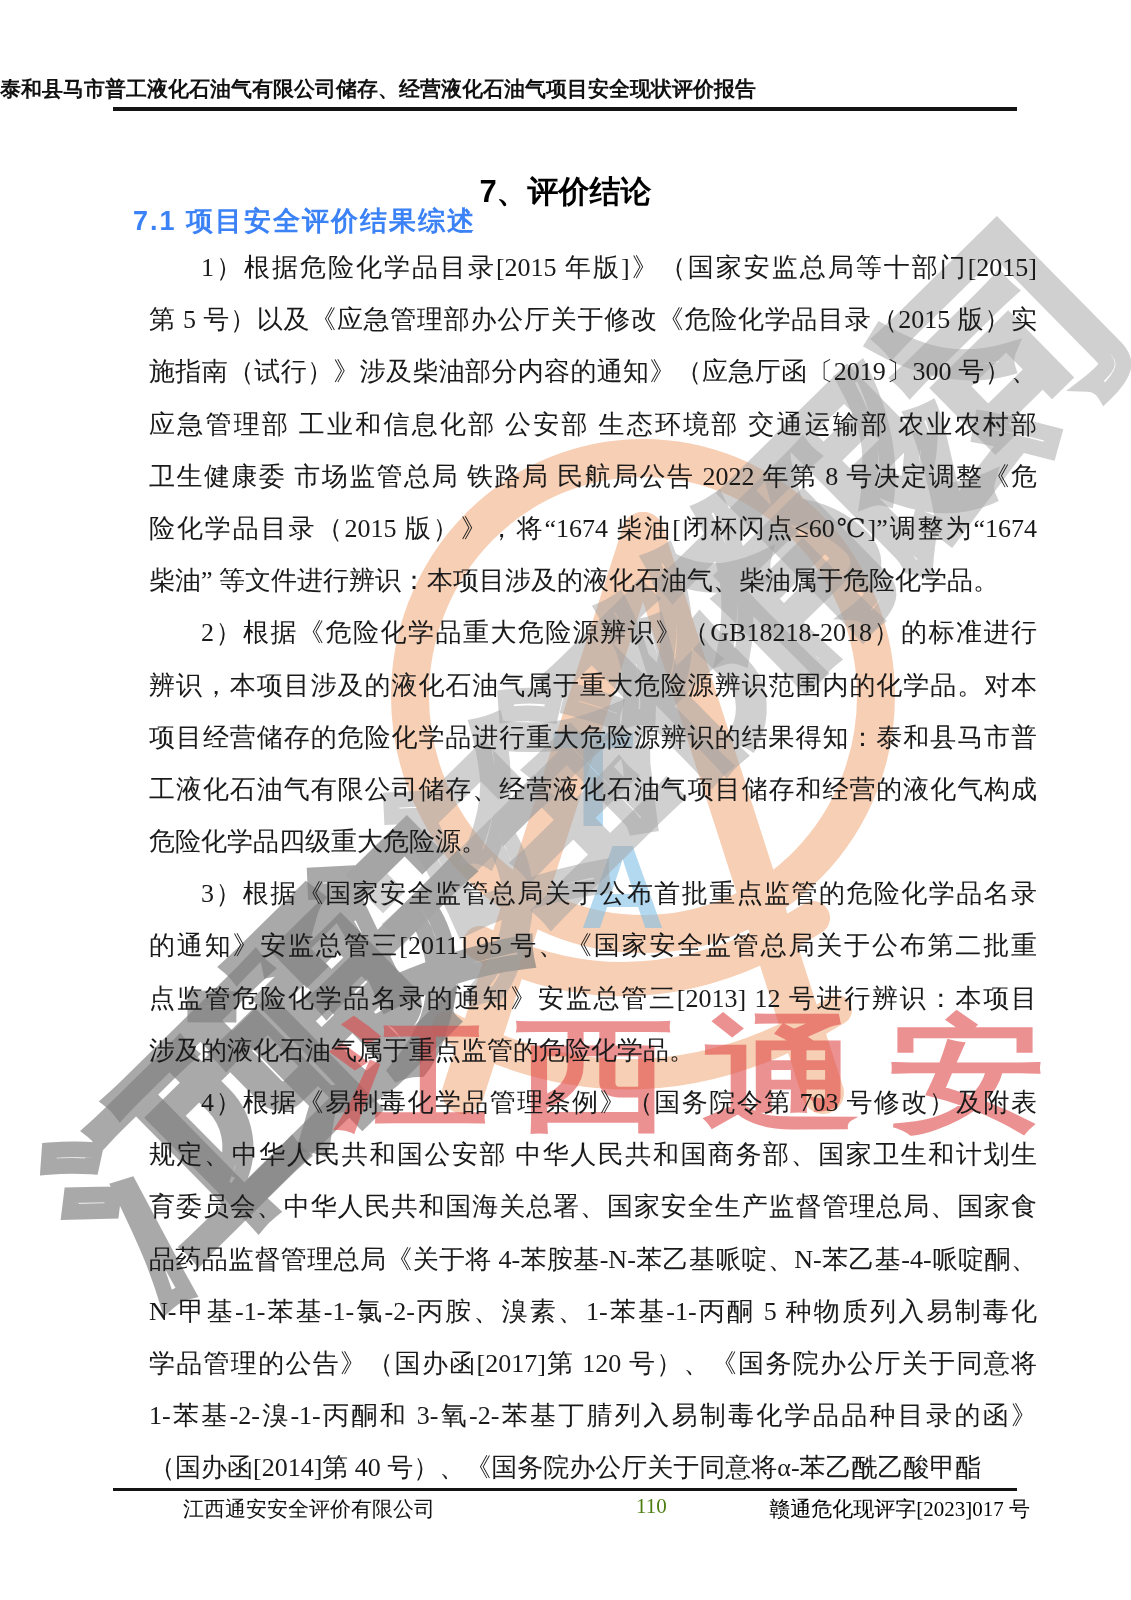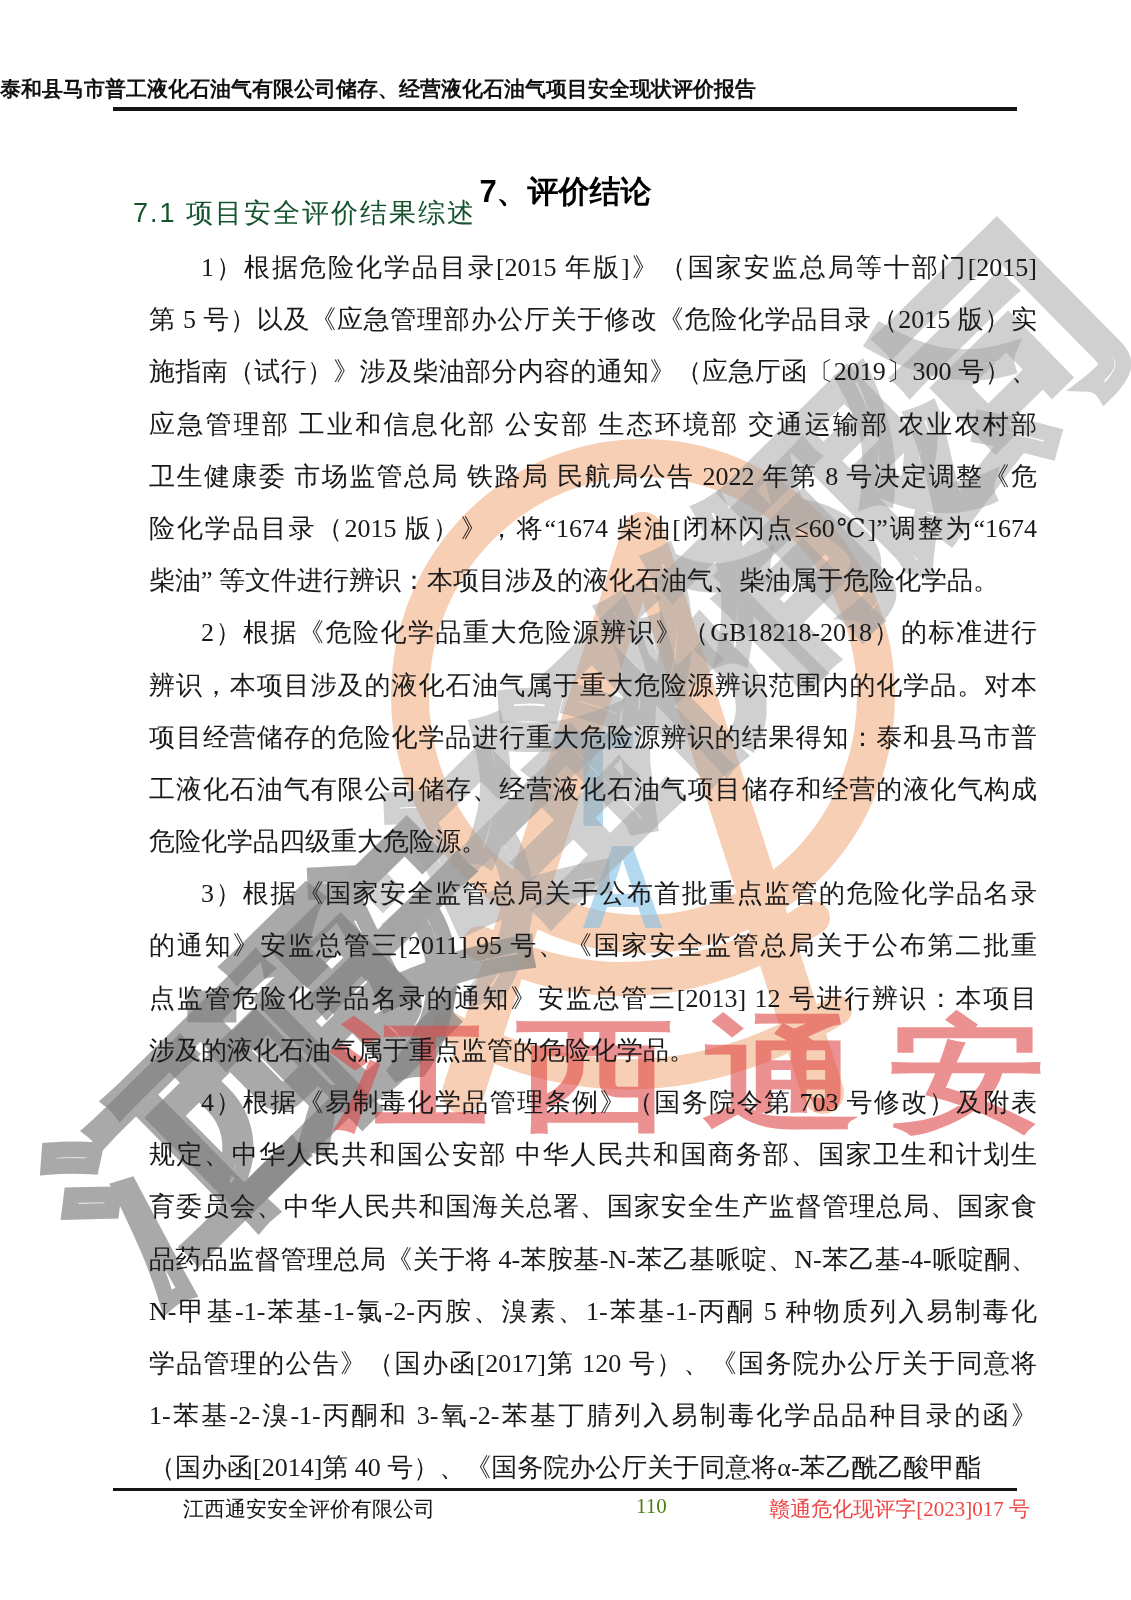--- a/index.html
+++ b/index.html
@@ -64,25 +64,25 @@
   }
   .chapter-title{
     position:absolute;left:0;top:129px;width:100%;
     text-align:center;
     font-family:"Liberation Sans","DejaVu Sans",sans-serif;
     font-weight:bold;font-size:31px;line-height:1.2;
     color:#000;
     margin-top:44px;
   }
   .section-title{
-    position:absolute;left:133px;top:197px;
+    position:absolute;left:133px;top:205px;
     font-family:"Liberation Sans","DejaVu Sans",sans-serif;
-    font-weight:normal;font-size:27px;line-height:1.2;
+    font-weight:bold;font-size:27px;line-height:1.2;
     letter-spacing:2px;
-    color:#14532d;
+    color:#3b82f6;
   }
   .body-text{
     position:absolute;left:149px;top:242px;width:888px;
   }
   .line{
     height:52.2px;line-height:52.2px;
     font-size:26px;
     text-align:justify;
     text-align-last:justify;
     overflow:hidden;
@@ -97,21 +97,21 @@
   .footer-company{
     position:absolute;left:183px;top:1496px;
     font-size:21px;line-height:1.3;color:#111;
   }
   .footer-page{
     position:absolute;left:636px;top:1493px;width:80px;
     font-size:21px;line-height:1.3;color:#4d7c0f;
   }
   .footer-doc{
     position:absolute;right:101px;top:1496px;
-    font-size:21px;line-height:1.3;color:#ef4444;margin-left:12px;
+    font-size:21px;line-height:1.3;color:#000000;margin-left:12px;
   }
 </style>
 </head>
 <body>
 
 <div class="page">
 
   <div class="wm-layer">
     <svg class="wm-logo" width="515" height="725" viewBox="0 0 515 725">
       <ellipse cx="258" cy="258" rx="233" ry="238" fill="none" stroke="#f2a878" stroke-width="38"></ellipse>

